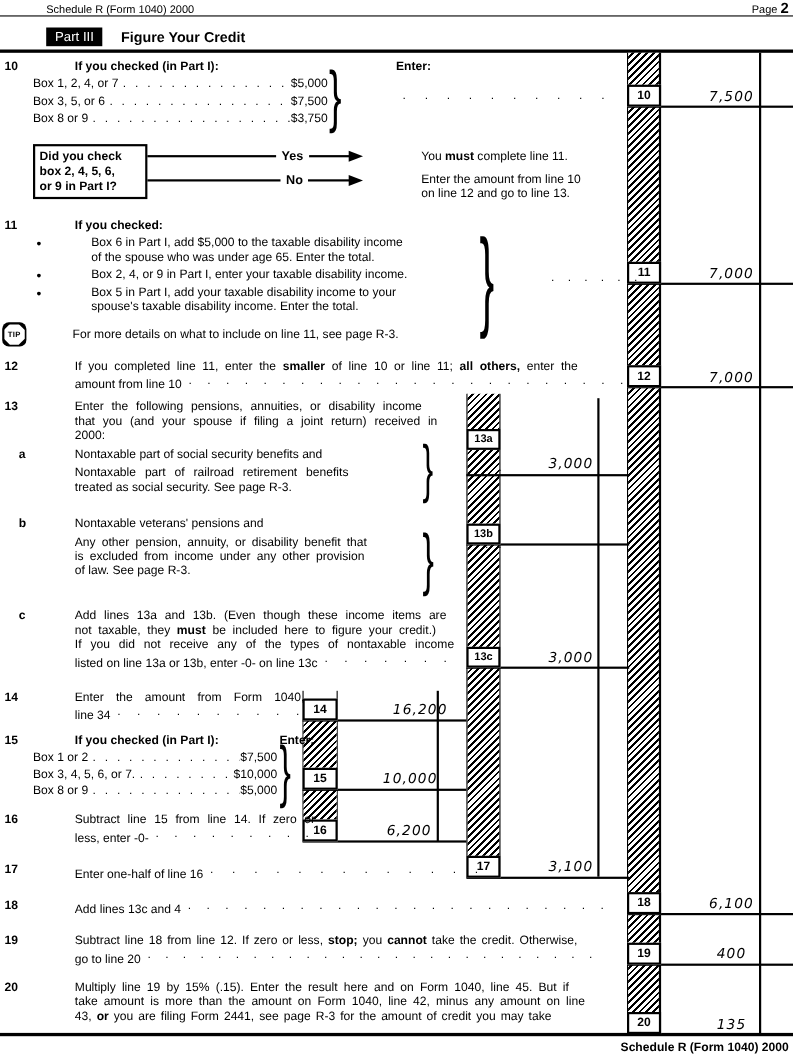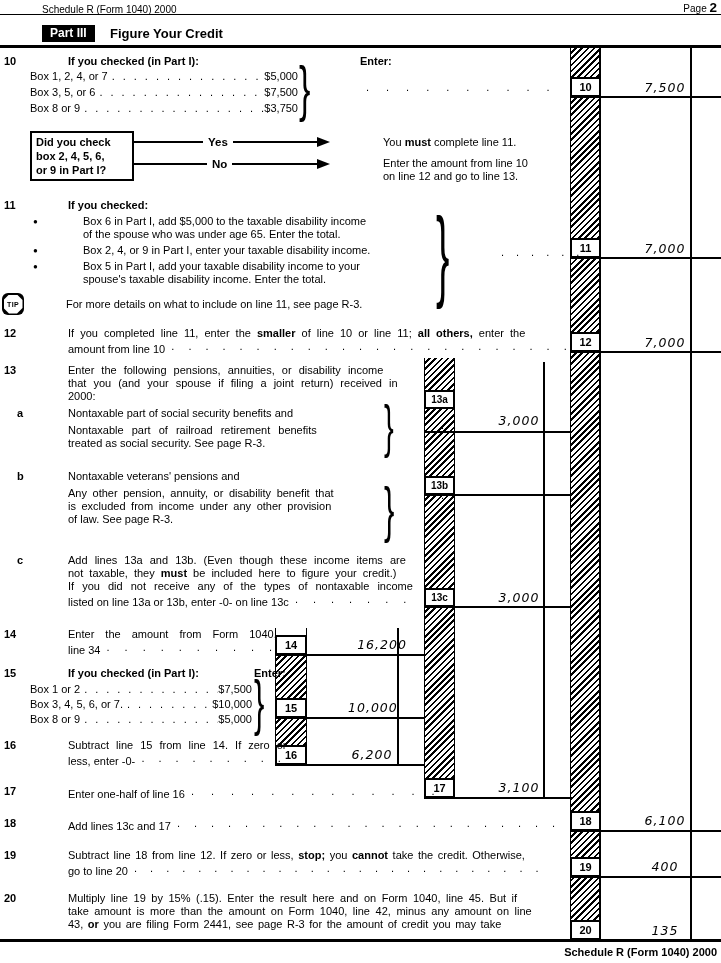--- a/index.html
+++ b/index.html
@@ -25,37 +25,37 @@
     font-style:italic; font-size:12.5px; letter-spacing:1px;padding-left:40px; }
   .boxrow { position:absolute; display:flex; align-items:baseline; font-size:11px; line-height:13px; white-space:nowrap; }
   .fill { flex:1; overflow:hidden; letter-spacing:8px; padding:0 4px; white-space:nowrap; }
   .dots { display:inline-block; overflow:hidden; }
   .brace { position:absolute; font-weight:400; transform-origin:left top; }
   .ws1{word-spacing:1.5px}.ws2{word-spacing:2.5px}.ws3{word-spacing:3px}
   .ws4{word-spacing:4px}.ws5{word-spacing:5px}.ws7{word-spacing:8px}
   .arrow-line { position:absolute; border-top:2.5px solid #000; }
   .arrow-head { position:absolute; width:0; height:0; border-top:5.5px solid transparent;
     border-bottom:5.5px solid transparent; border-left:13px solid #000; }
-  .flow-label { position:absolute; background:#fff; font-weight:bold; text-align:center; font-size:11.5px; line-height:13px; padding:0 5px; }
+  .flow-label { position:absolute; background:#fff; font-weight:bold; text-align:center; font-size:11.5px; line-height:13px; padding:0 5px;margin-left:48px; }
   .tipicon { position:absolute; left:2px; top:293px; width:22px; height:22px; background:#000; border-radius:6px; }
   .tipoct { position:absolute; left:1.5px; top:1.5px; right:1.5px; bottom:1.5px; background:#fff;
     clip-path:polygon(29% 0,71% 0,100% 29%,100% 71%,71% 100%,29% 100%,0 71%,0 29%);
     display:flex; align-items:center; justify-content:center; font-size:7px; font-weight:bold; letter-spacing:.3px; }
   .bullet { position:absolute; left:33px; font-size:8px; line-height:13px; }
 </style>
 </head>
 <body>
 
 <div class="page">
 
   <div class="t" style="left:4px;top:3px;font-size:10px">Schedule R (Form 1040) 2000</div>
   <div class="t" style="right:4px;top:1px;font-size:10px"><span>Page</span>&nbsp;<span class="b" style="font-size:13.5px">2</span></div>
   <div class="hl" style="left:0;top:14px;width:721px;height:1px"></div>
 
-  <div class="t" style="left:4px;top:25px;background:#000;color:#fff;font-weight:bold;font-size:12px;line-height:17px;padding:0 8px">Part III</div>
+  <div class="t" style="left:4px;top:25px;background:#000;color:#fff;font-weight:normal;font-size:12px;line-height:17px;padding:0 8px">Part III</div>
   <div class="t b" style="left:72px;top:27px;font-size:13px">Figure Your Credit</div>
   <div class="hl" style="left:0;top:45px;width:721px;height:3px"></div>
 
   <div class="hatch-col" style="left:570px;top:48px;width:31px;height:893px"></div>
   <div class="vl" style="left:690px;top:48px;height:893px;width:1.5px"></div>
 
   <div class="hatch-col" style="left:424px;top:358px;width:31px;height:440px;border-left-width:1.5px;border-right-width:1.5px"></div>
   <div class="vl" style="left:543px;top:362px;height:435px;width:1.5px"></div>
 
   <div style="position:absolute;left:275px;top:628px;width:32px;height:137px;background:#fff;border-left:1.5px solid #000;border-right:1.5px solid #000">
@@ -216,21 +216,21 @@
   <div class="brace" style="left:254px;top:676px;font-size:62px;line-height:52px;transform:scale(.5,1)">}</div>
 
   <div class="ln" style="top:739px">16</div>
   <div class="t ws4" style="left:30px;top:739px">Subtract line 15 from line 14. If zero or</div>
   <div class="t" style="left:30px;top:752px"><span>less, enter -0-</span>&nbsp;&nbsp;<span class="dots" style="letter-spacing:14px">.........</span></div>
 
   <div class="ln" style="top:785px">17</div>
   <div class="t" style="left:30px;top:785px"><span>Enter one-half of line 16</span>&nbsp;&nbsp;<span class="dots" style="letter-spacing:17px">.............</span></div>
 
   <div class="ln" style="top:817px">18</div>
-  <div class="t" style="left:30px;top:817px"><span>Add lines 13c and 17</span>&nbsp;&nbsp;<span class="dots" style="letter-spacing:14px">.......................</span></div>
+  <div class="t" style="left:30px;top:817px"><span>Add lines 13c and 4</span>&nbsp;&nbsp;<span class="dots" style="letter-spacing:14px">.......................</span></div>
 
   <div class="ln" style="top:849px">19</div>
   <div class="t ws1" style="left:30px;top:849px"><span>Subtract line 18 from line 12. If zero or less, </span><span class="b">stop;</span><span> you </span><span class="b">cannot</span><span> take the credit. Otherwise,</span></div>
   <div class="t" style="left:30px;top:862px"><span>go to line 20</span>&nbsp;&nbsp;<span class="dots" style="letter-spacing:13px">..........................</span></div>
 
   <div class="ln" style="top:892px">20</div>
   <div class="t ws2" style="left:30px;top:892px">Multiply line 19 by 15% (.15). Enter the result here and on Form 1040, line 45. But if</div>
   <div class="t ws2" style="left:30px;top:905px">take amount is more than the amount on Form 1040, line 42, minus any amount on line</div>
   <div class="t ws1" style="left:30px;top:918px"><span>43, </span><span class="b">or</span><span> you are filing Form 2441, see page R-3 for the amount of credit you may take</span></div>
 

